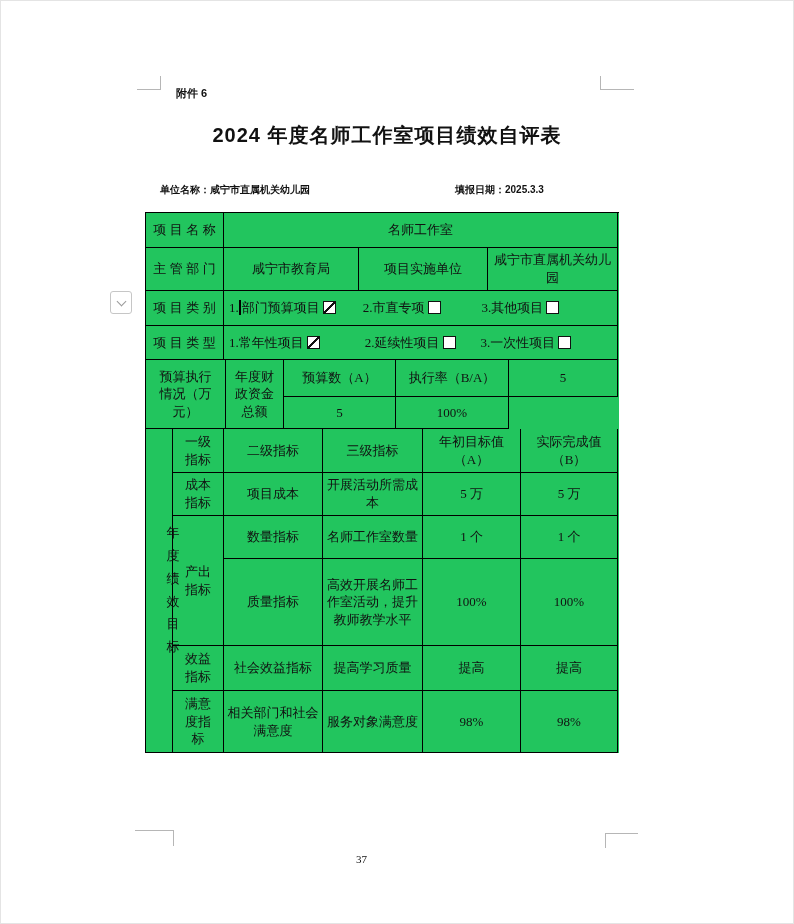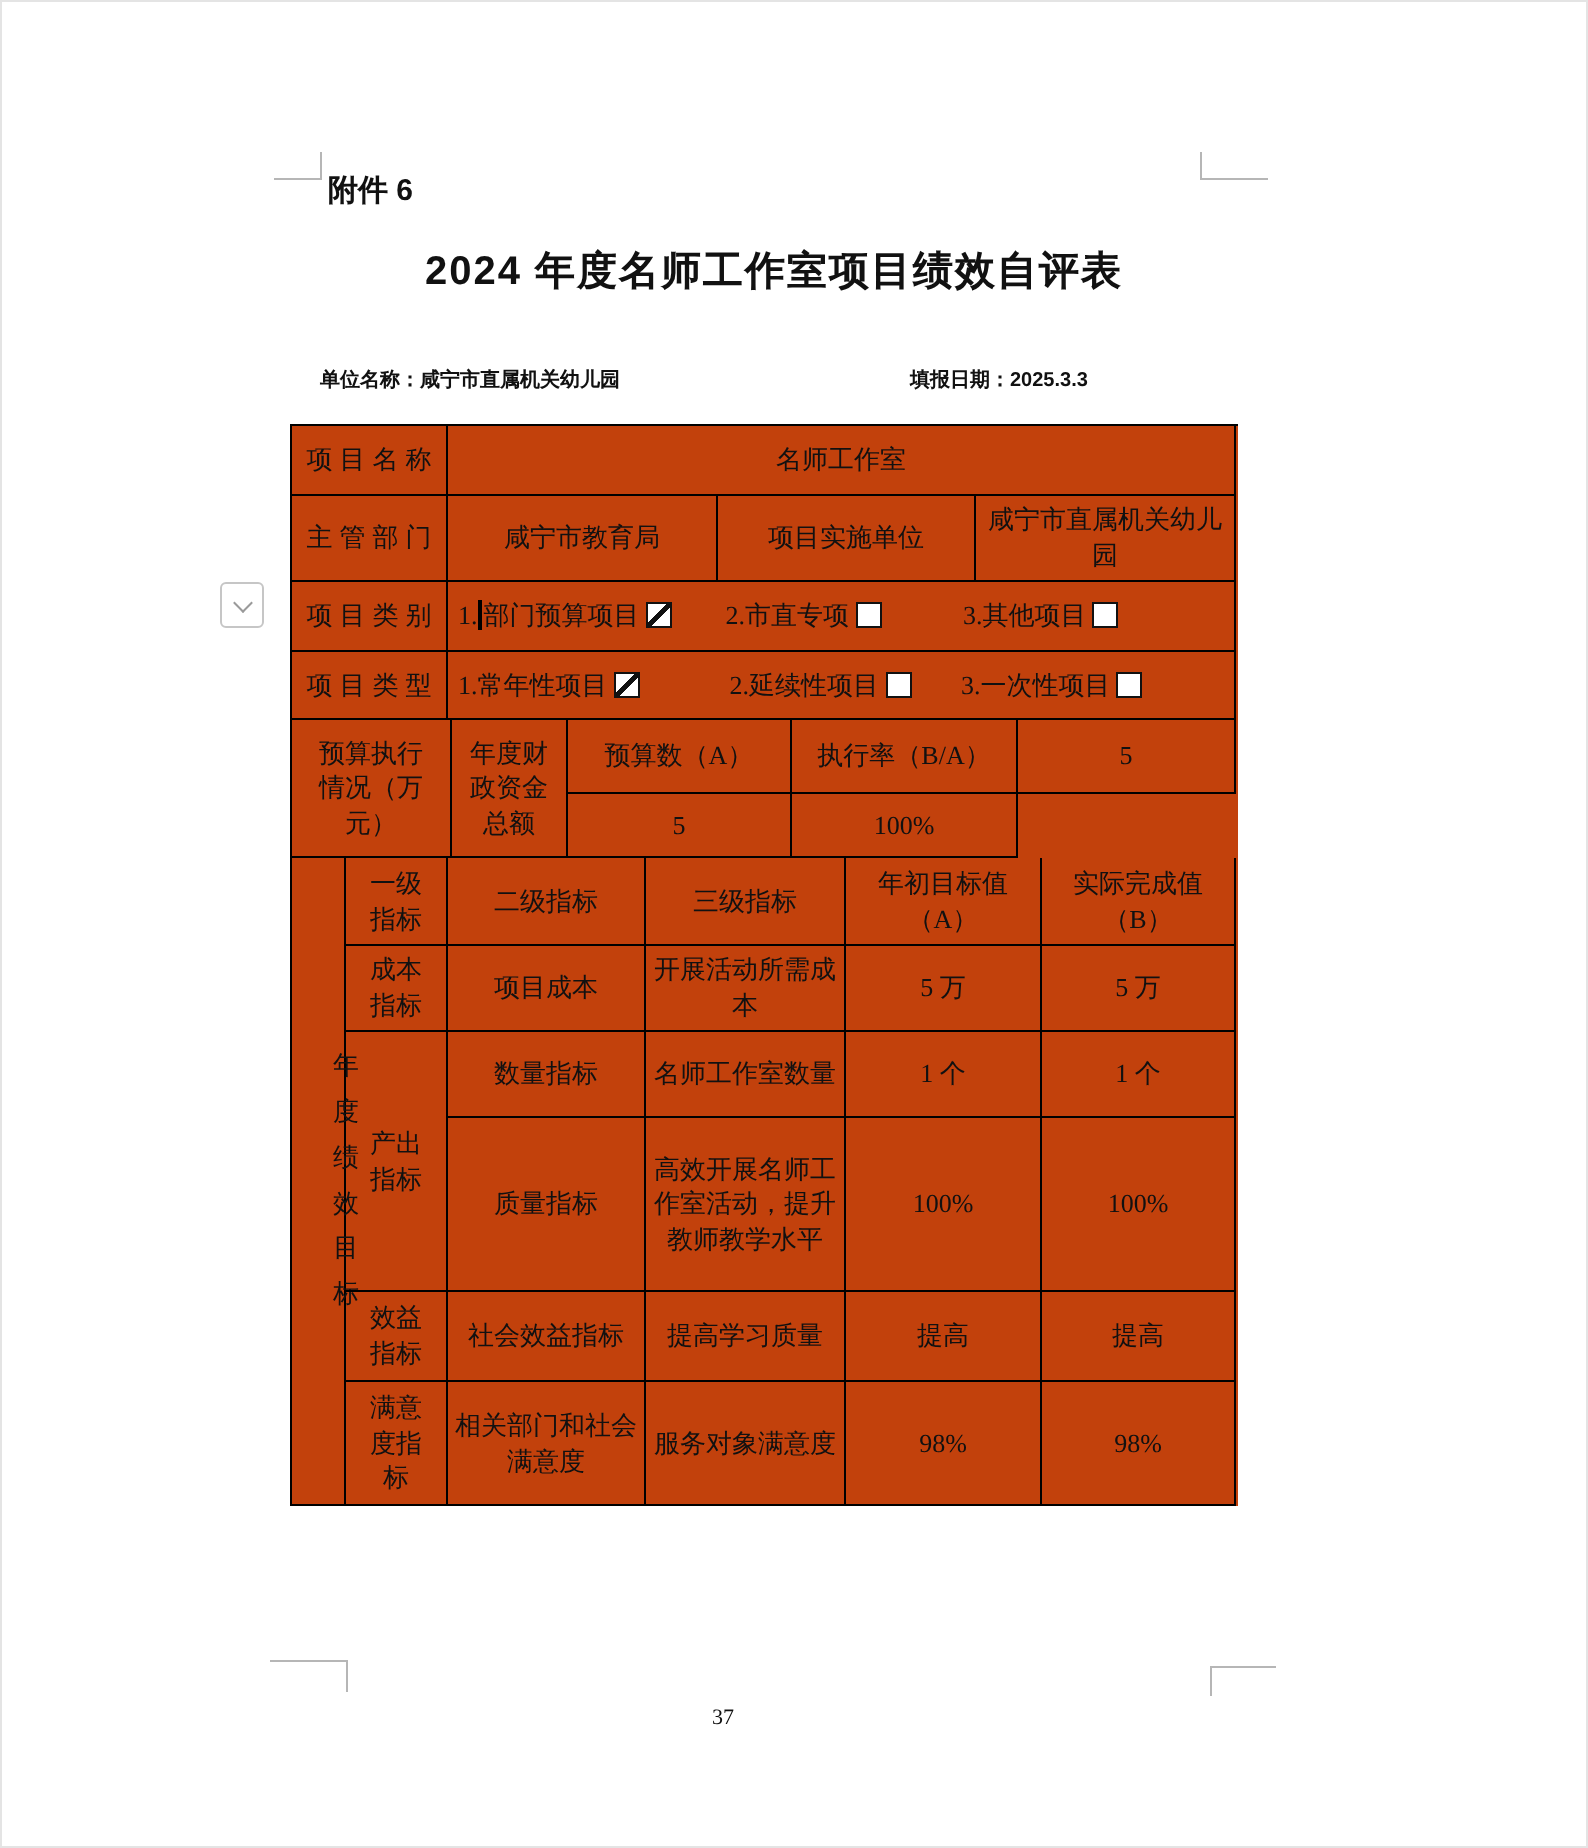--- a/index.html
+++ b/index.html
@@ -3,22 +3,22 @@
 <meta charset="utf-8">
 <style>
   html,body{margin:0;padding:0;}
   body{
     width:794px;height:924px;position:relative;background:#ffffff;
     font-family:"Liberation Serif", serif;color:#111;overflow:hidden;
   }
   .page-frame{position:absolute;inset:0;border:1px solid #e4e4e4;pointer-events:none;}
 
   
-  .attachment{position:absolute;left:164px;top:86px;font-family:"Liberation Sans",sans-serif;
-    font-weight:700;font-size:15px;}
+  .attachment{position:absolute;left:176px;top:86px;font-family:"Liberation Sans",sans-serif;
+    font-weight:700;font-size:11px;}
   .doc-title{position:absolute;left:137px;top:122px;width:500px;text-align:center;
     font-family:"Liberation Sans",sans-serif;font-weight:700;font-size:20px;letter-spacing:1px;}
   .unit-line{position:absolute;top:183px;font-family:"Liberation Sans",sans-serif;
     font-weight:700;font-size:10px;}
   .unit-name{left:160px;}
   .report-date{left:455px;}
   .page-num{position:absolute;left:0;top:853px;width:723px;text-align:center;font-size:11px;}
 
   
   .mark{position:absolute;}
@@ -28,21 +28,21 @@
   .mark-br{left:605px;top:833px;width:32px;height:14px;border-top:1px solid #b6b6b6;border-left:1px solid #b6b6b6;}
 
   
   .margin-ctl{position:absolute;left:110px;top:291px;width:20px;height:21px;border:1px solid #c6c6c6;
     border-radius:3px;display:flex;align-items:center;justify-content:center;background:#fff;cursor:pointer;}
   .chev{width:6px;height:6px;border-right:1.4px solid #9a9a9a;border-bottom:1.4px solid #9a9a9a;
     transform:rotate(45deg);margin-top:-3px;}
 
   
   .tbl-wrap{position:absolute;left:145px;top:212px;width:473px;
-    border-left:1px solid #000;border-top:1px solid #000;background:#c2410c;}
+    border-left:1px solid #000;border-top:1px solid #000;background:#22c55e;}
   .g{display:grid;}
   .g1{grid-template-columns:78px 135px 129px 130px;grid-template-rows:35px 43px 35px 34px;}
   .g2{grid-template-columns:80px 58px 112px 113px 109px;grid-template-rows:37px 32px;}
   .g3{grid-template-columns:27px 51px 99px 100px 98px 97px;grid-template-rows:44px 43px 43px 87px 45px 62px;}
   .c{border-right:1px solid #000;border-bottom:1px solid #000;box-sizing:border-box;
     display:flex;align-items:center;justify-content:center;text-align:center;
     font-size:13px;line-height:1.35;padding:1px 2px;}
   .sp{letter-spacing:3.5px;text-indent:3.5px;}
   .pad-budget{padding:0 9px;}
   .pad-total{padding:0 6px;}

